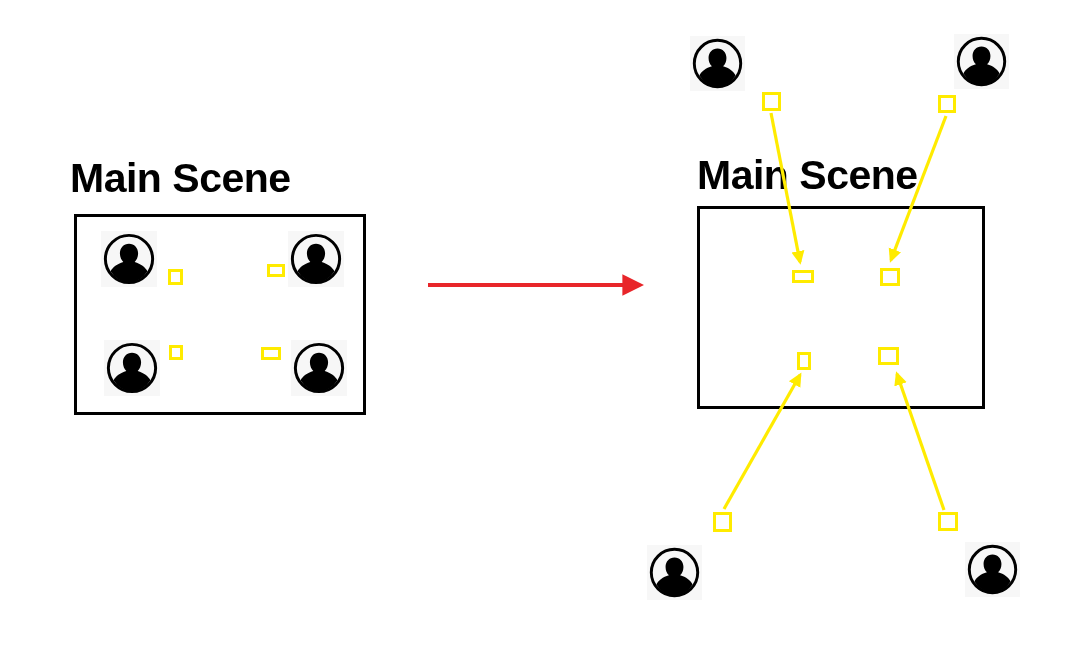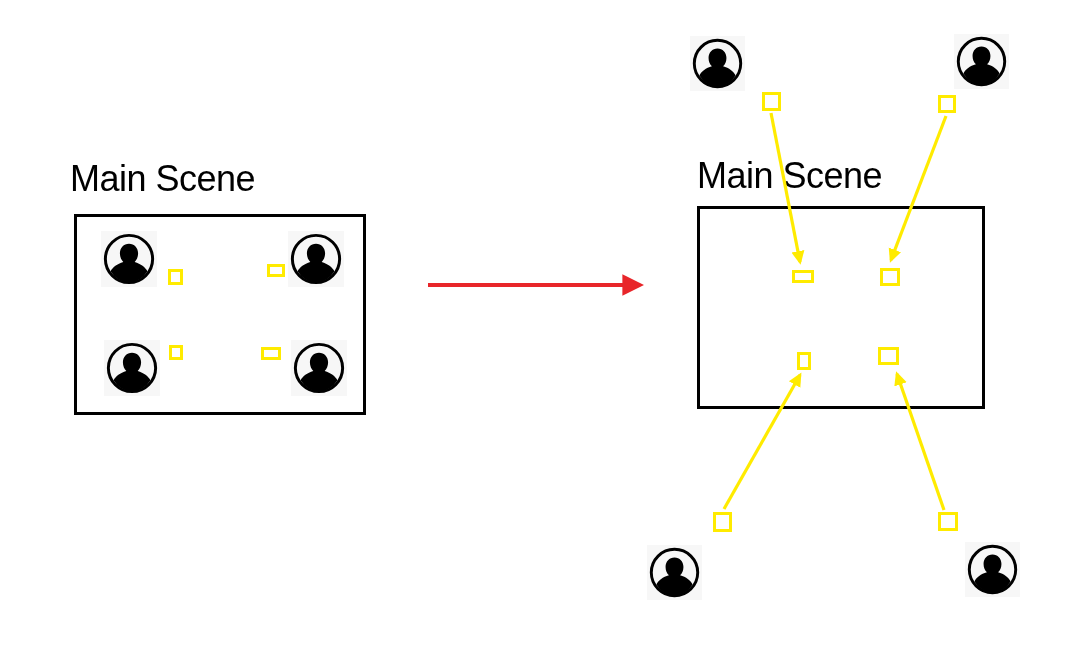--- a/index.html
+++ b/index.html
@@ -13,22 +13,22 @@
   #canvas {
     position: relative;
     width: 1086px;
     height: 659px;
     background: #ffffff;
     overflow: hidden;
   }
   .scene-title {
     position: absolute;
     font-family: "Liberation Sans", sans-serif;
-    font-weight: normal;
-    font-size: 36px;
+    font-weight: bold;
+    font-size: 41px;
     line-height: 41px;
     color: #000000;
     white-space: nowrap;
     letter-spacing: -0.5px;
     z-index: 4;
   }
   .scene-box {
     position: absolute;
     border: 3px solid #000000;
     background: transparent;

